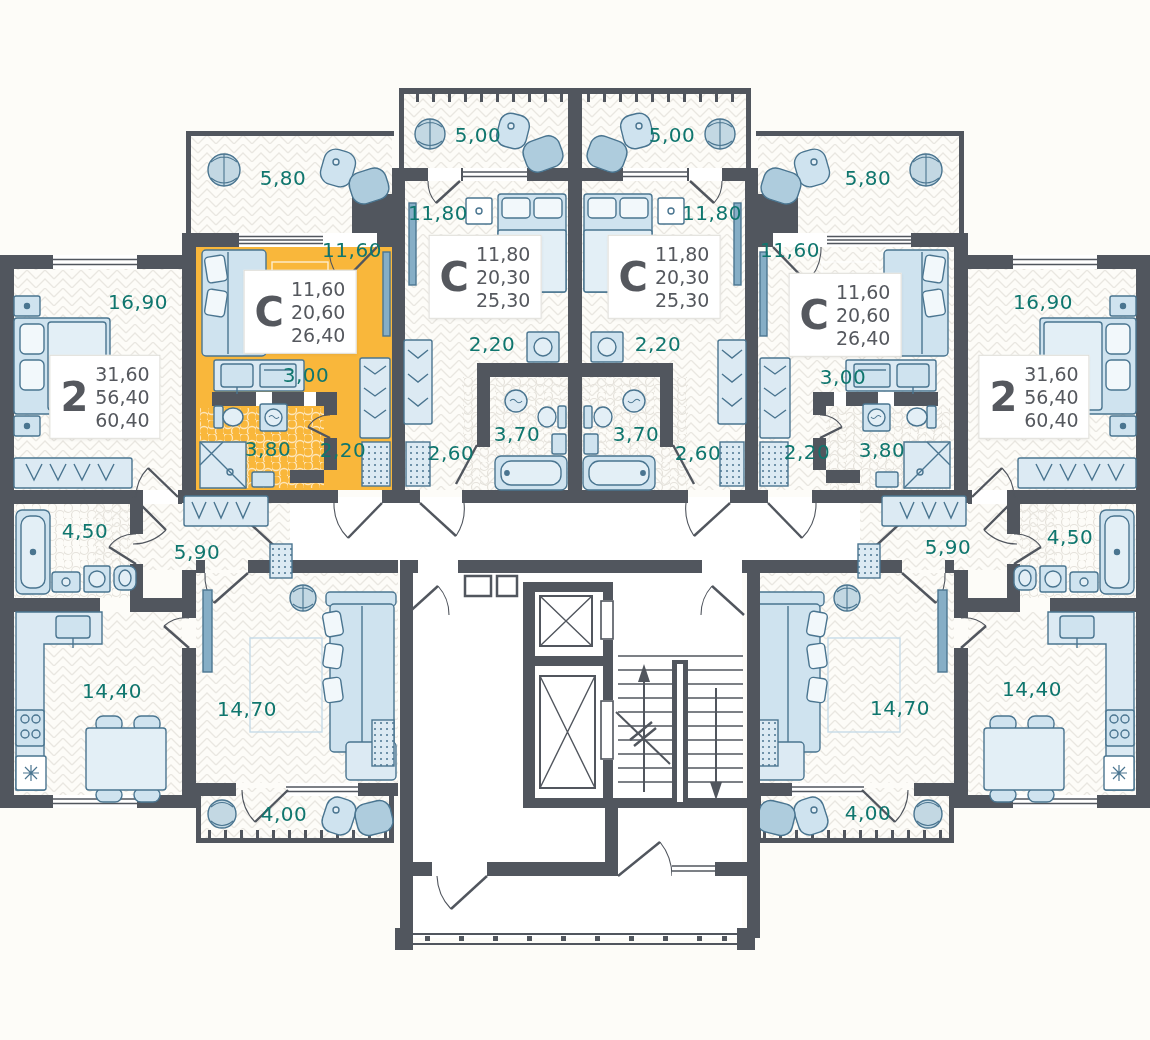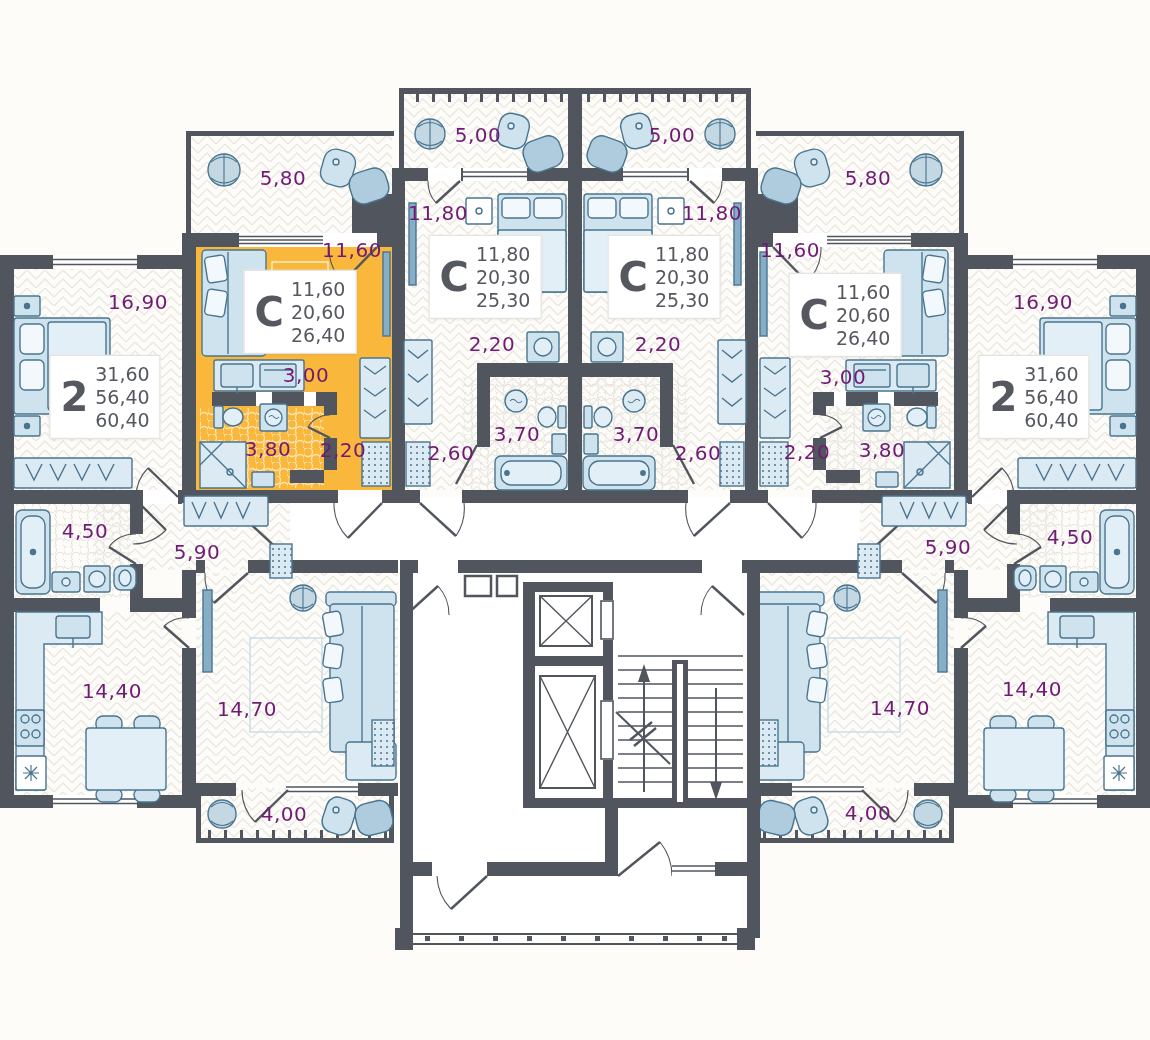--- a/index.html
+++ b/index.html
@@ -1,21 +1,21 @@
 <!DOCTYPE html>
 <html><head>
 <meta charset="utf-8">
 <style>
   html,body{margin:0;padding:0;background:#fff;}
   .stage{position:relative;width:1150px;height:1040px;background:#FDFCF8;overflow:hidden;
          font-family:"DejaVu Sans","Liberation Sans",sans-serif;}
   .stage svg{position:absolute;left:0;top:0;}
   #labels-layer{position:absolute;left:0;top:0;width:100%;height:100%;pointer-events:none;}
   .room-label{position:absolute;transform:translate(-50%,-50%);font-size:20px;
-              color:#701a75;letter-spacing:0.5px;white-space:nowrap;}
+              color:#0f766e;letter-spacing:0.5px;white-space:nowrap;}
   .apt-card{position:absolute;transform:translate(-50%,-50%);background:#fff;
             border:1px solid #DFDED8;box-shadow:0 1px 3px rgba(80,80,70,.12);
             padding:7px 10px;display:flex;align-items:center;gap:7px;pointer-events:auto;}
   .apt-type{font-size:40px;font-weight:bold;color:#55585E;line-height:.9;}
   .apt-values{display:flex;flex-direction:column;font-size:19px;color:#55585E;line-height:1.2;}
 </style>
 </head>
 <body>
 
 <div class="stage">

